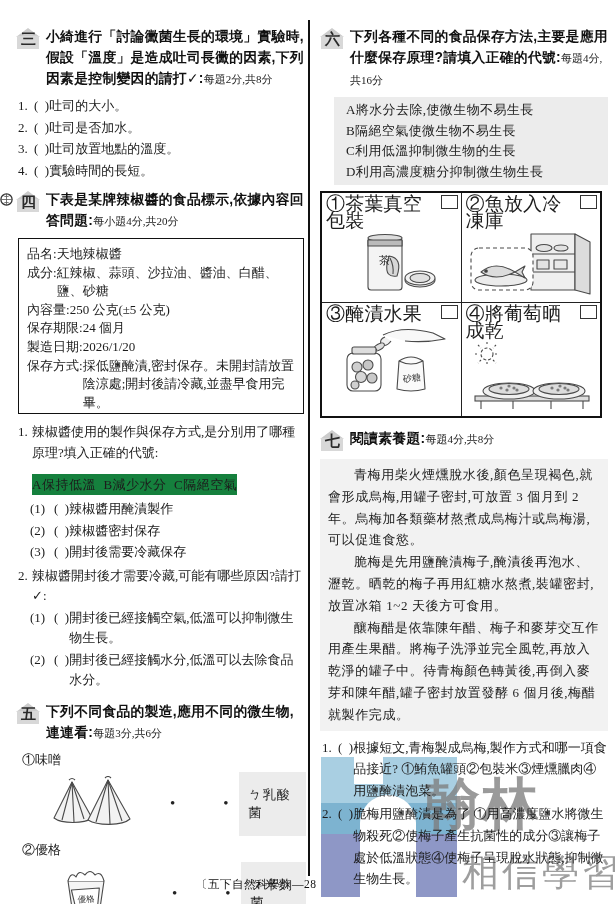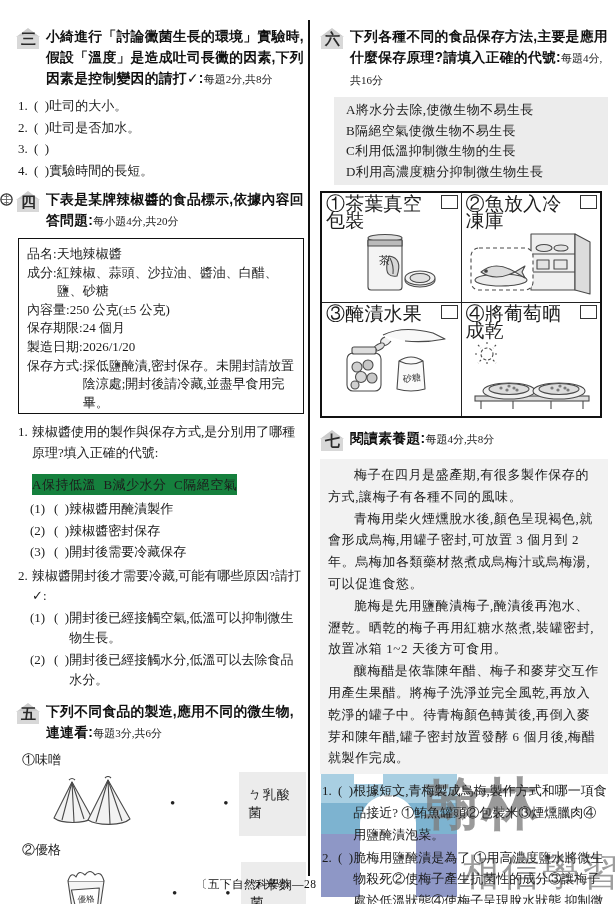--- a/index.html
+++ b/index.html
@@ -113,20 +113,21 @@
         <span class="txt">吐司的大小。</span>
       </div>
       <div class="qitem">
         <span class="no">2.</span>
         <span class="blank">(  )</span>
         <span class="txt">吐司是否加水。</span>
       </div>
       <div class="qitem">
         <span class="no">3.</span>
         <span class="blank">(  )</span>
+        <span class="txt">吐司放置地點的溫度。</span>
       </div>
       <div class="qitem">
         <span class="no">4.</span>
         <span class="blank">(  )</span>
         <span class="txt">實驗時間的長短。</span>
       </div>
     </div>
 
     <div style="margin-top:8px;">
       <div class="sec-head">
@@ -398,21 +399,20 @@
     </div>
 
     <div>
       <div class="sec-head">
         <span class="house">
             <span class="num">七</span>
           </span>
         <span class="sec-title"><span>閱讀素養題:</span><span class="score">每題4分,共8分</span></span>
       </div>
       <div class="passage">
-        <p>梅子在四月是盛產期,有很多製作保存的方式,讓梅子有各種不同的風味。</p>
         <p>青梅用柴火煙燻脫水後,顏色呈現褐色,就會形成烏梅,用罐子密封,可放置 3 個月到 2 年。烏梅加各類藥材熬煮成烏梅汁或烏梅湯,可以促進食慾。</p>
         <p>脆梅是先用鹽醃漬梅子,醃漬後再泡水、瀝乾。晒乾的梅子再用紅糖水熬煮,裝罐密封,放置冰箱 1~2 天後方可食用。</p>
         <p>釀梅醋是依靠陳年醋、梅子和麥芽交互作用產生果醋。將梅子洗淨並完全風乾,再放入乾淨的罐子中。待青梅顏色轉黃後,再倒入麥芽和陳年醋,罐子密封放置發酵 6 個月後,梅醋就製作完成。</p>
       </div>
       <div class="qitem" style="line-height:21.8px;">
         <span class="no">1.</span>
         <span class="blank">(  )</span>
         <span class="txt">根據短文,青梅製成烏梅,製作方式和哪一項食品接近? ①鮪魚罐頭②包裝米③煙燻臘肉④用鹽醃漬泡菜。</span>
       </div>
       <div class="qitem" style="line-height:21.8px;">

